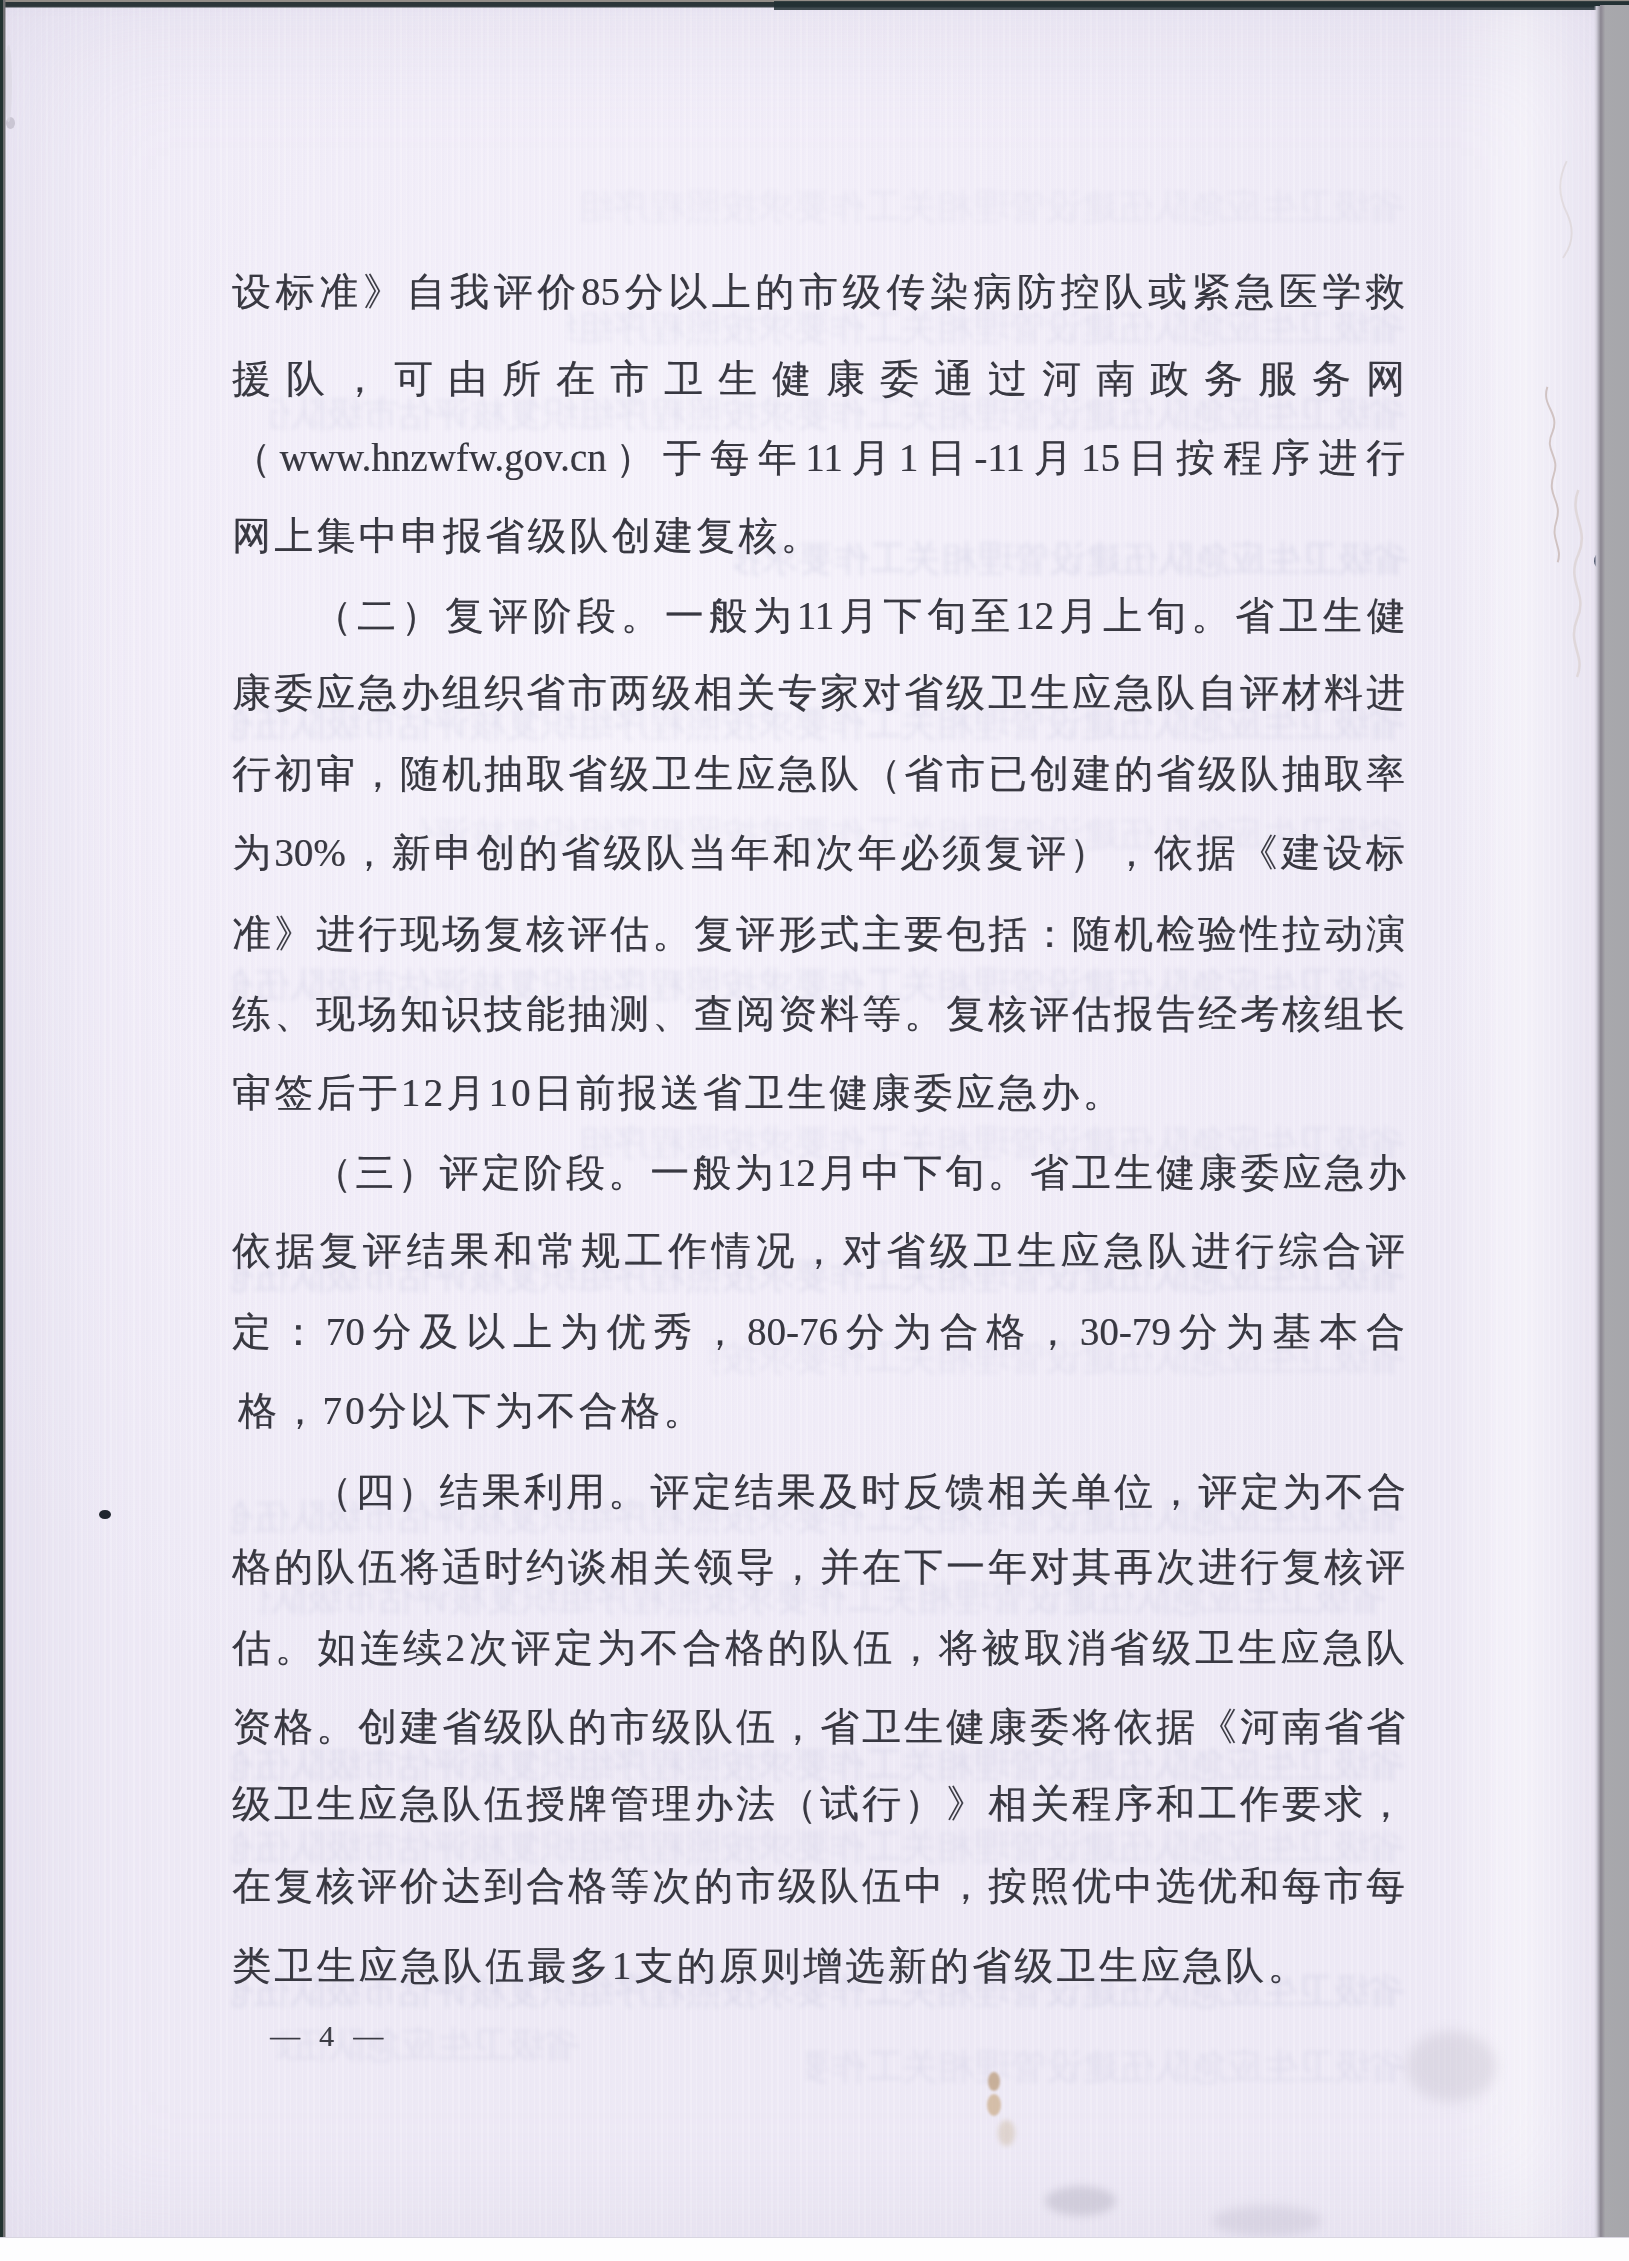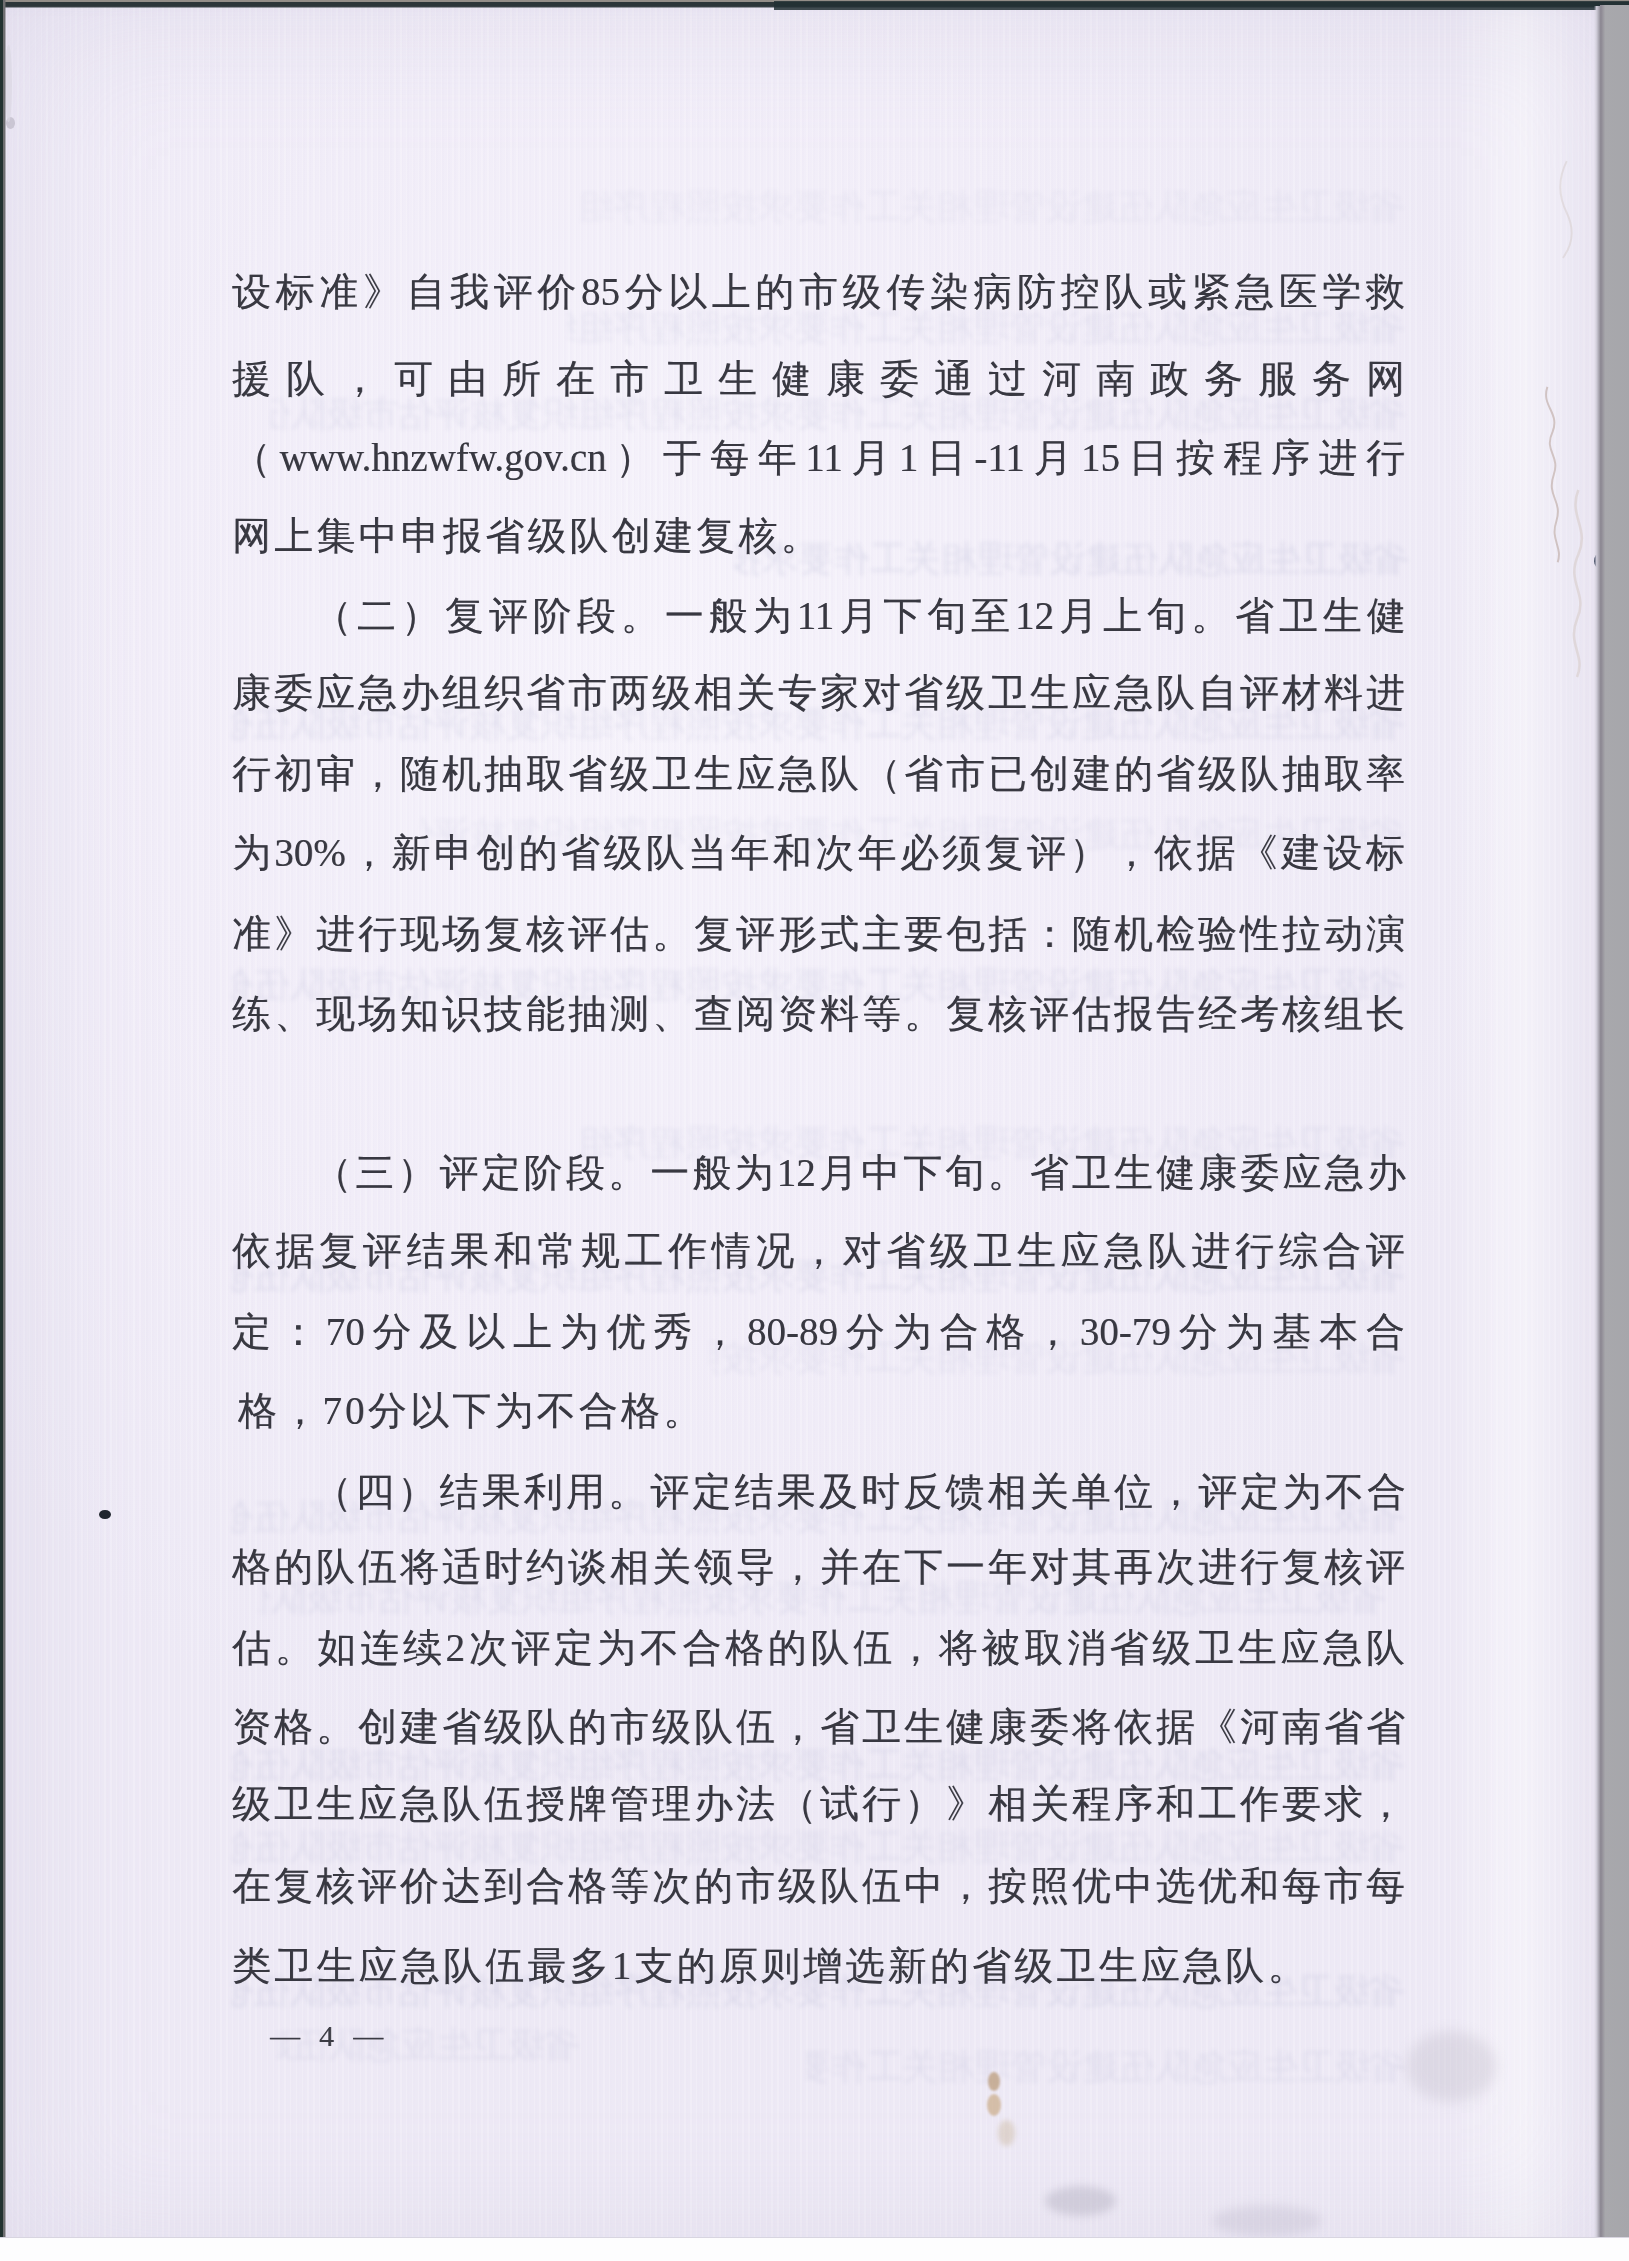--- a/index.html
+++ b/index.html
@@ -326,20 +326,21 @@
         <span>评</span>
         <span>估</span>
         <span>报</span>
         <span>告</span>
         <span>经</span>
         <span>考</span>
         <span>核</span>
         <span>组</span>
         <span>长</span>
       </div>
+      <div class="line" style="top: 1063px; left: 232px;">审签后于12月10日前报送省卫生健康委应急办。</div>
       <div class="line just" style="top: 1143px; left: 313px; width: 1093px;">
         <span>（</span>
         <span>三</span>
         <span>）</span>
         <span>评</span>
         <span>定</span>
         <span>阶</span>
         <span>段</span>
         <span>。</span>
         <span>一</span>
@@ -395,21 +396,21 @@
         <span>：</span>
         <span>70</span>
         <span>分</span>
         <span>及</span>
         <span>以</span>
         <span>上</span>
         <span>为</span>
         <span>优</span>
         <span>秀</span>
         <span>，</span>
-        <span>80-89</span>
+        <span>80-76</span>
         <span>分</span>
         <span>为</span>
         <span>合</span>
         <span>格</span>
         <span>，</span>
         <span>30-79</span>
         <span>分</span>
         <span>为</span>
         <span>基</span>
         <span>本</span>

